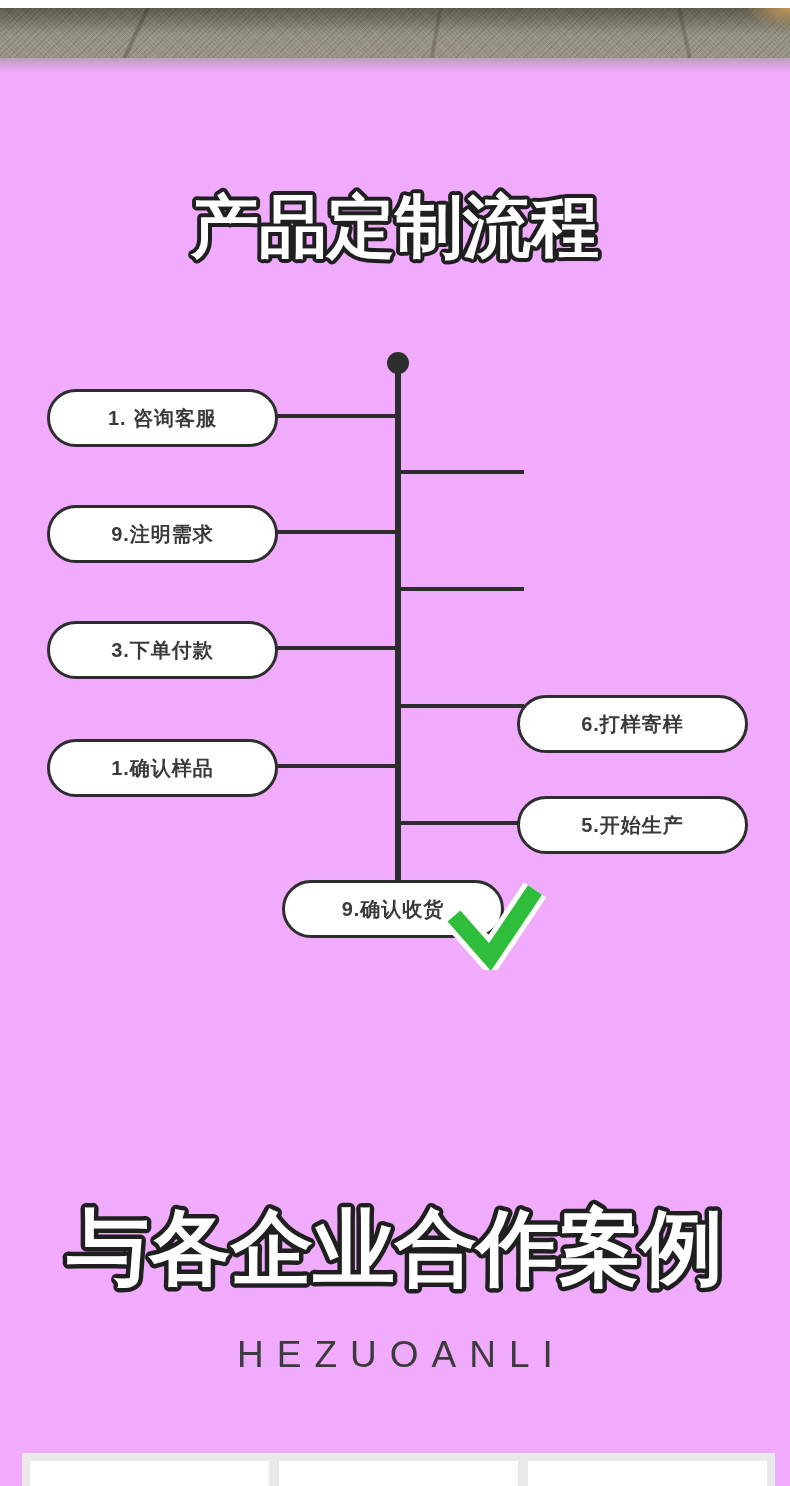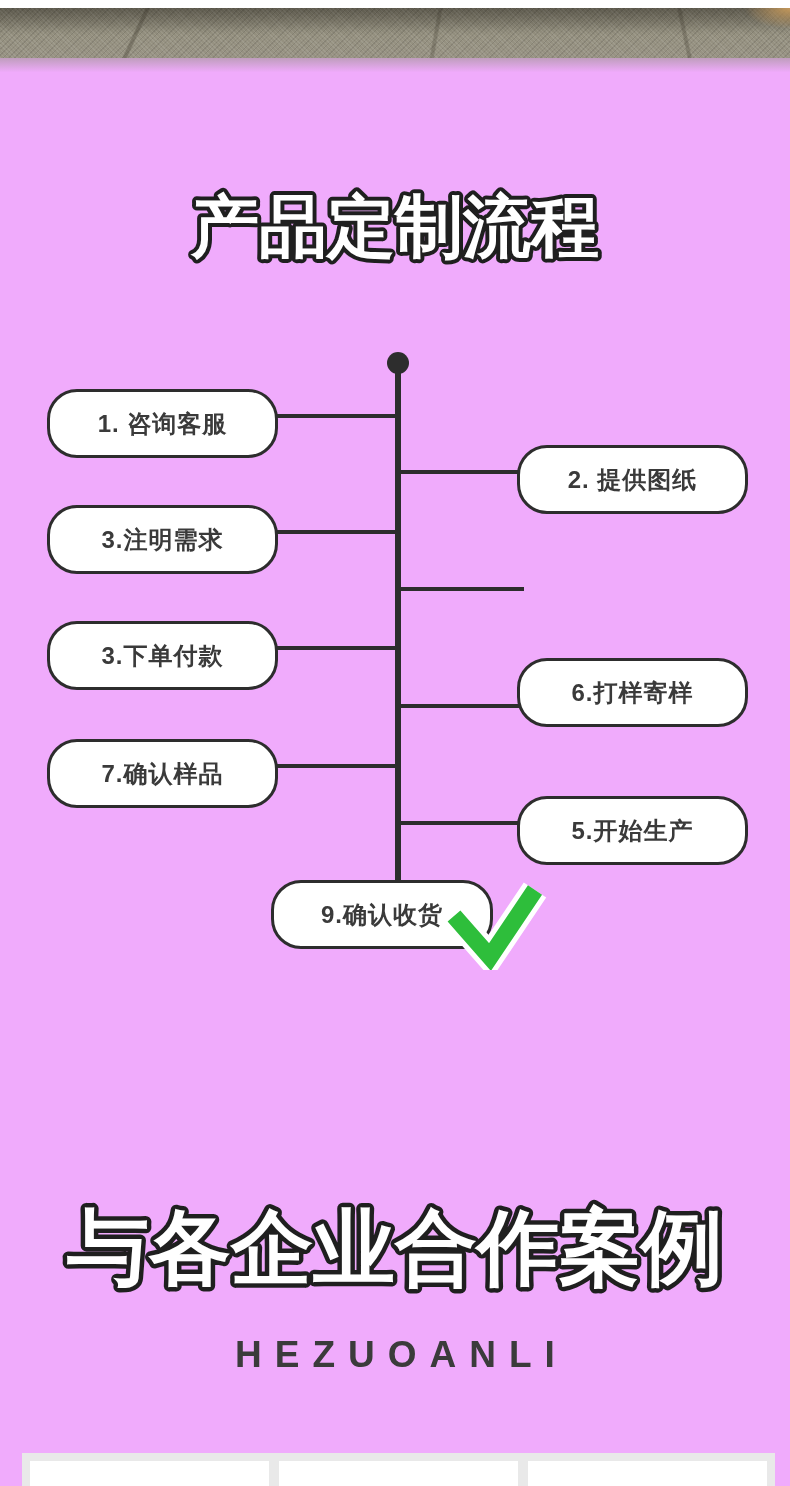--- a/index.html
+++ b/index.html
@@ -44,42 +44,42 @@
 
   
   .vline{position:absolute;left:395px;top:355px;width:6px;height:520px;background:#2d2d2d;z-index:1;}
   .vdot{position:absolute;left:387px;top:344px;width:22px;height:22px;border-radius:50%;background:#2d2d2d;z-index:1;}
   .connector{position:absolute;height:4px;background:#2d2d2d;z-index:1;}
   .conn-left{left:260px;width:140px;}
   .conn-right{left:398px;width:126px;}
 
   .pill{
     position:absolute;
-    height:69px;
+    height:58px;
     background:#ffffff;
     border:3px solid #2d2d2d;
     border-radius:30px;
     box-sizing:border-box;
     display:flex;align-items:center;justify-content:center;
-    font-size:24px;font-weight:bold;color:#3a3a3a;
+    font-size:20px;font-weight:bold;color:#3a3a3a;
     letter-spacing:1px;
     z-index:2;
     white-space:nowrap;
   }
   .pill-left{left:47px;width:231px;}
   .pill-right{left:517px;width:231px;}
-  .pill-bottom{left:271px;width:222px;top:872px;}
+  .pill-bottom{left:282px;width:222px;top:872px;}
 
   .check-svg{position:absolute;left:438px;top:866px;width:110px;height:96px;z-index:3;}
 
   
   .subtitle-en{
     position:absolute;left:0;top:1326px;width:790px;
     text-align:center;
-    font-size:37px;font-weight:700;color:#3b3b3b;
+    font-size:37px;font-weight:400;color:#3b3b3b;
     letter-spacing:13px;text-indent:13px;
   }
 
   
   .gallery{
     position:absolute;left:22px;top:1445px;width:753px;height:41px;
     background:#e9e9e9;
     box-sizing:border-box;
     display:flex;gap:10px;padding:8px 8px 0 8px;
   }
@@ -103,25 +103,24 @@
   <div class="connector conn-left" style="top:406px"></div>
   <div class="connector conn-right" style="top:462px"></div>
   <div class="connector conn-left" style="top:522px"></div>
   <div class="connector conn-right" style="top:579px"></div>
   <div class="connector conn-left" style="top:638px"></div>
   <div class="connector conn-right" style="top:696px"></div>
   <div class="connector conn-left" style="top:756px"></div>
   <div class="connector conn-right" style="top:813px"></div>
 
   <div class="pill pill-left" style="top:381px">1. 咨询客服</div>
-  <div class="pill pill-right" style="top:437px">2. 提供图纸</div>
-  <div class="pill pill-left" style="top:497px">3.注明需求</div>
+  <div class="pill pill-left" style="top:497px">9.注明需求</div>
   <div class="pill pill-left" style="top:613px">3.下单付款</div>
-  <div class="pill pill-right" style="top:650px">6.打样寄样</div>
-  <div class="pill pill-left" style="top:731px">7.确认样品</div>
+  <div class="pill pill-right" style="top:687px">6.打样寄样</div>
+  <div class="pill pill-left" style="top:731px">1.确认样品</div>
   <div class="pill pill-right" style="top:788px">5.开始生产</div>
   <div class="pill pill-bottom">9.确认收货</div>
 
   <svg class="check-svg" viewBox="0 0 110 96">
     <polyline points="16,42 52,83 97,16" fill="none" stroke="#ffffff" stroke-width="27" stroke-linejoin="miter" stroke-linecap="butt"></polyline>
     <polyline points="16,42 52,83 97,16" fill="none" stroke="#2ebe3b" stroke-width="17" stroke-linejoin="miter" stroke-linecap="butt"></polyline>
   </svg>
 
   <svg class="headline-svg" style="top:1180px;height:120px;" viewBox="0 0 790 120">
     <text x="395" y="88" text-anchor="middle" font-size="82" stroke-width="9">与各企业合作案例</text>

